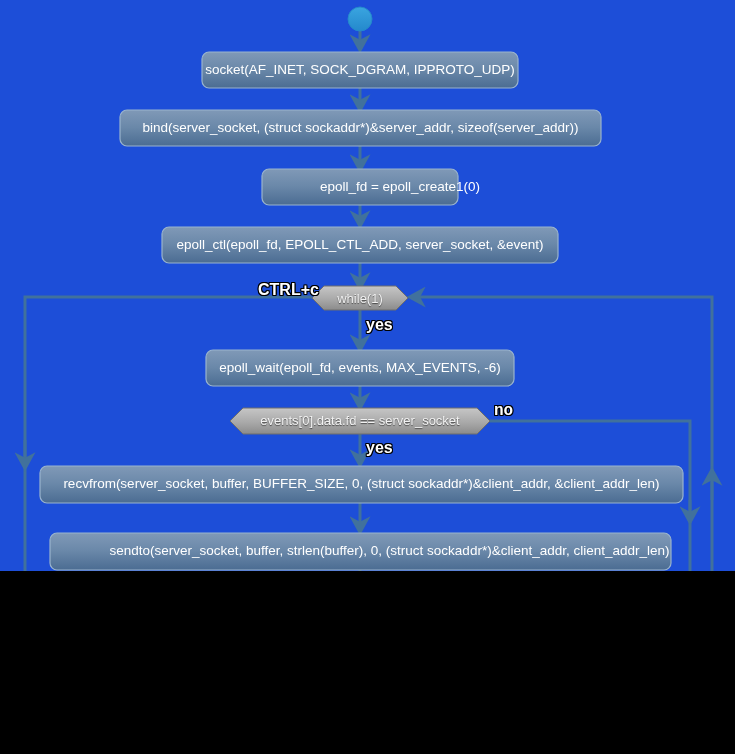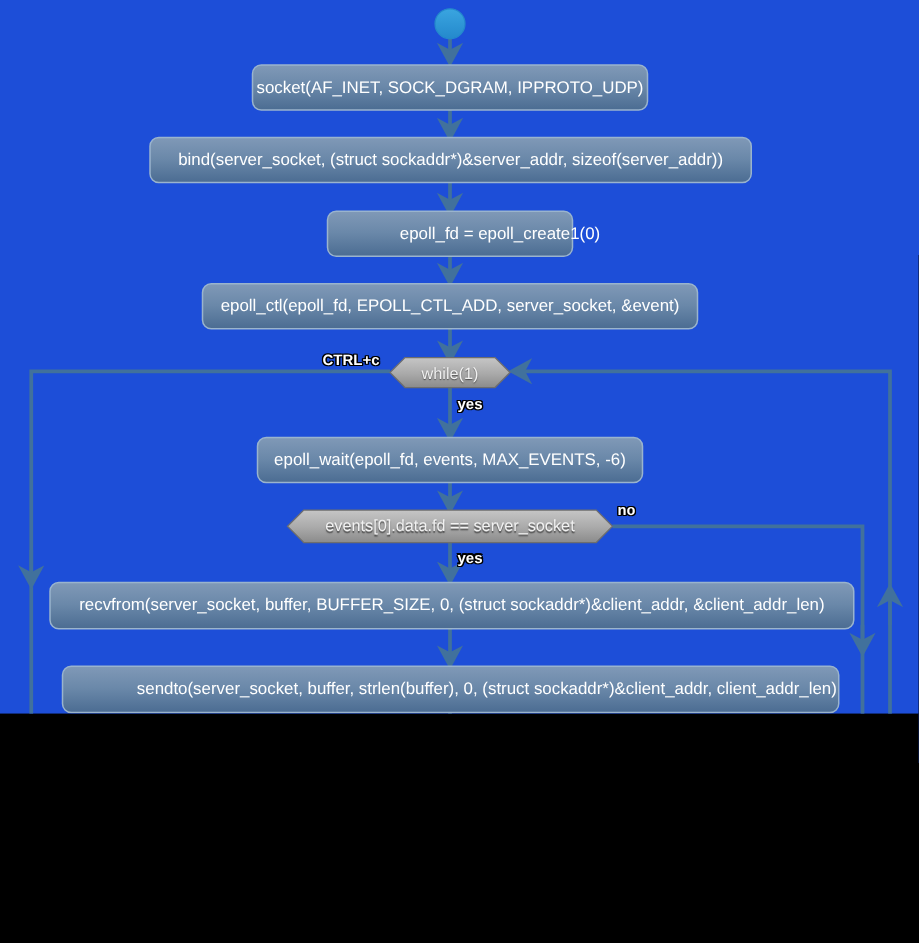--- a/index.html
+++ b/index.html
@@ -33,21 +33,21 @@
     font-size: 13.5px;
     letter-spacing: 0px;
   }
   .dec-label {
     font-size: 13px;
     color: #f2f2f2;
     text-shadow: 0 1px 1px rgba(0,0,0,0.55);
   }
   .edge-label {
     position: absolute;
-    font-size: 12px;
+    font-size: 16px;
     font-weight: bold;
     color: #ffffff;
     white-space: nowrap;
     text-shadow:
       -1px -1px 0 #000, 1px -1px 0 #000,
       -1px  1px 0 #000, 1px  1px 0 #000,
        0px  1px 0 #000, 0px -1px 0 #000,
        1px  0px 0 #000, -1px 0px 0 #000;
     pointer-events: none;
   }

